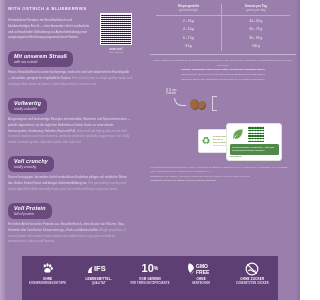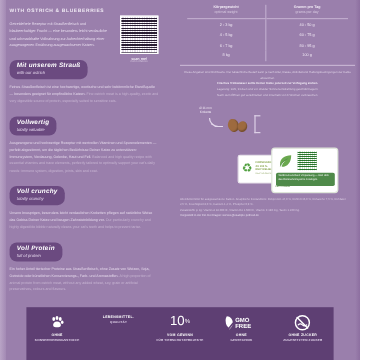--- a/index.html
+++ b/index.html
@@ -209,21 +209,21 @@
   }
   .badge-l1 {
     margin-top: 2px;
     font-size: 2.9px; font-weight: bold; color: #ffffff;
     letter-spacing: .25px; text-transform: uppercase; line-height: 1.35;
   }
   .badge-l2 {
     font-size: 2.55px; font-weight: bold; color: #e3d5ec;
     letter-spacing: .15px; text-transform: uppercase; line-height: 1.35;
   }
-  .pct { font-size: 11px; font-weight: normal; color: #ffffff; line-height: 1; }
+  .pct { font-size: 11px; font-weight: bold; color: #ffffff; line-height: 1; }
 </style>
 </head>
 <body>
 
 <div id="pack">
 
   <div class="left-col">
 
     <div class="kicker">WITH OSTRICH &amp; BLUEBERRIES</div>
 
@@ -380,20 +380,26 @@
           <ellipse cx="17" cy="7" rx="2.2" ry="3"></ellipse>
           <ellipse cx="20" cy="12" rx="2" ry="2.6"></ellipse>
           <path d="M12 11c3.5 0 6 2.6 6 5.2 0 2.2-1.8 3.4-4 3.4h-4c-2.2 0-4-1.2-4-3.4C6 13.6 8.5 11 12 11z"></path>
         </svg>
       </div>
       <div class="badge-l1">OHNE</div>
       <div class="badge-l2">KONSERVIERUNGSSTOFFE</div>
     </div>
 
     <div class="badge">
+      <div class="badge-ic">
+        <svg width="26" height="13" viewBox="0 0 52 26" aria-hidden="true">
+          <path d="M4 22c0-7 4-11 9-13-2 4-2 8-1 13z" fill="#ffffff"></path>
+          <text x="16" y="18" font-family="Liberation Sans, sans-serif" font-size="15" font-weight="bold" fill="#ffffff">IFS</text>
+        </svg>
+      </div>
       <div class="badge-l1">LEBENSMITTEL-</div>
       <div class="badge-l2">QUALITÄT</div>
     </div>
 
     <div class="badge">
       <div class="badge-ic">
         <span class="pct">10</span>
           <sup class="pct" style="font-size:5px">%</sup>
       </div>
       <div class="badge-l1">VOM GEWINN</div>

